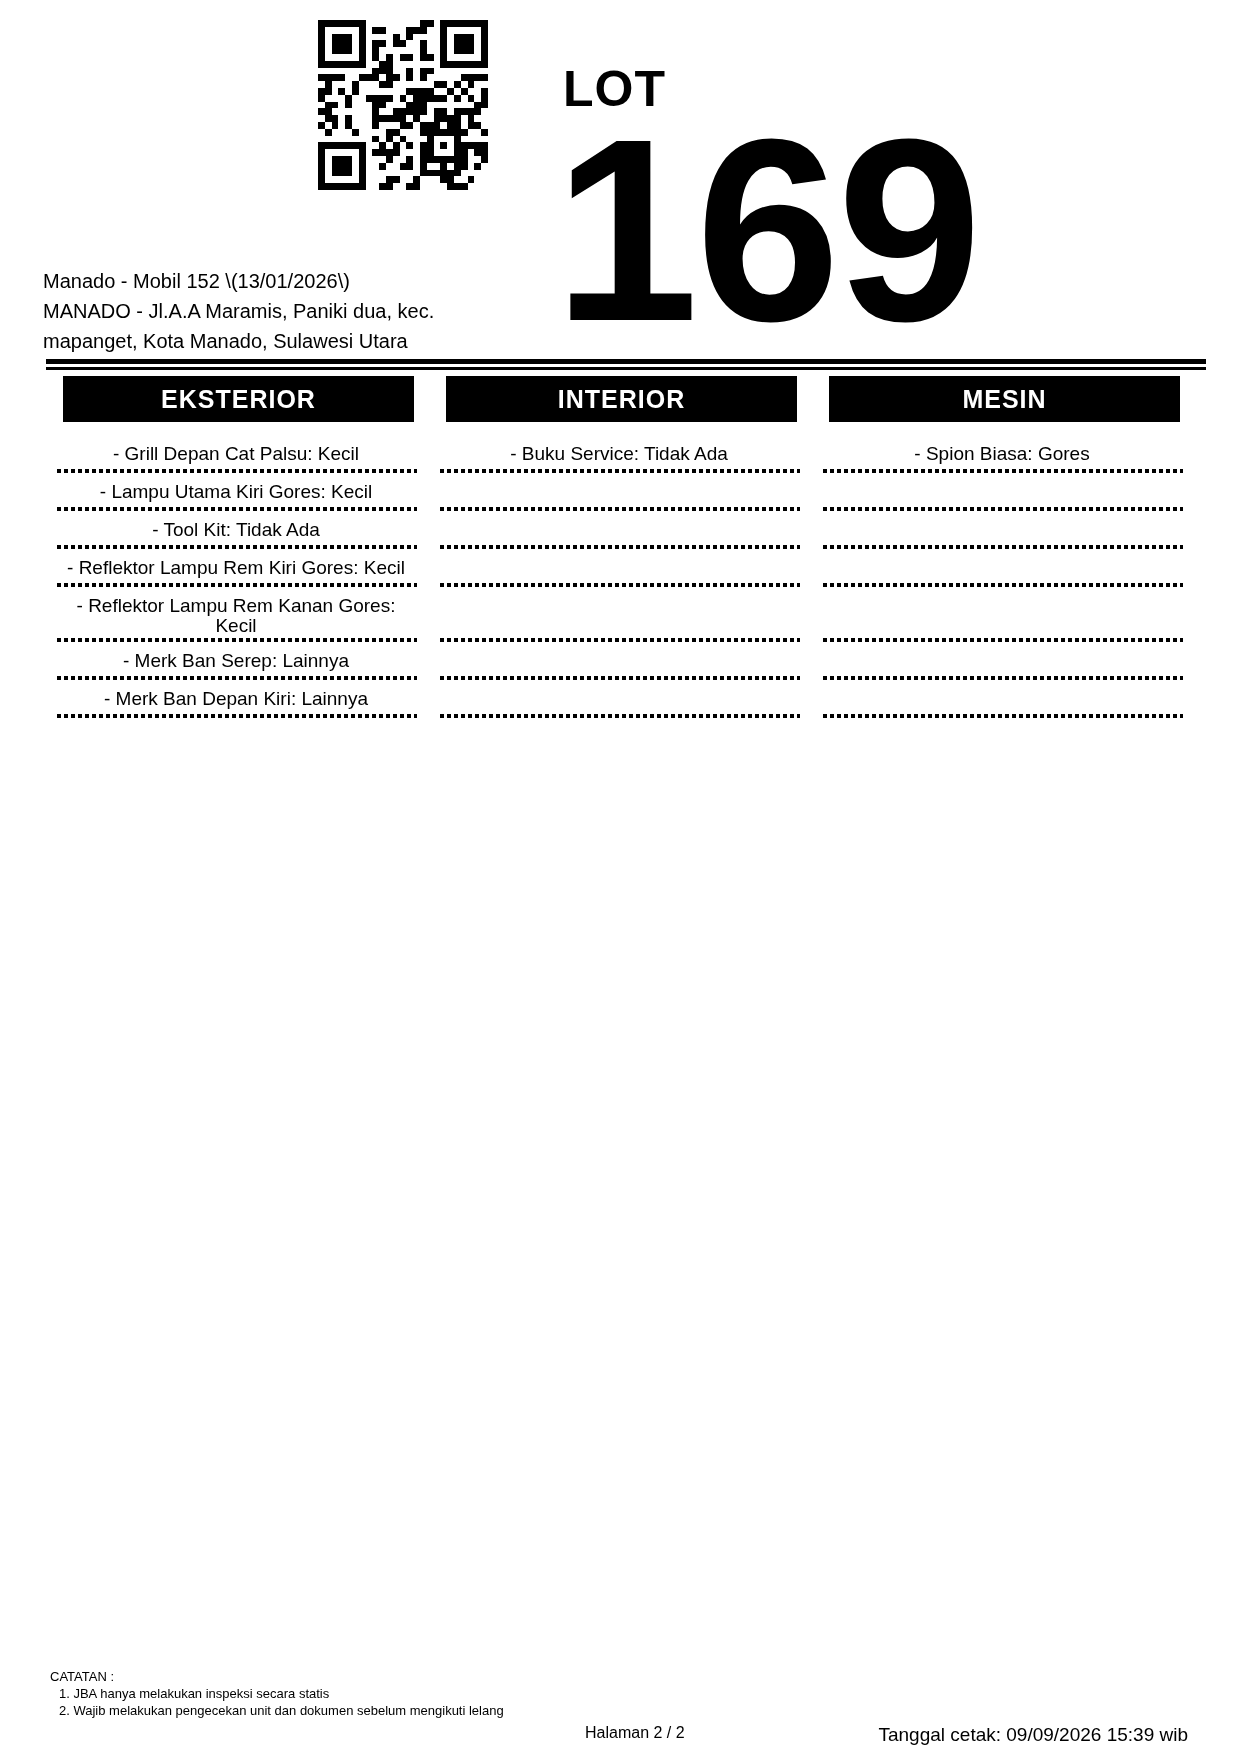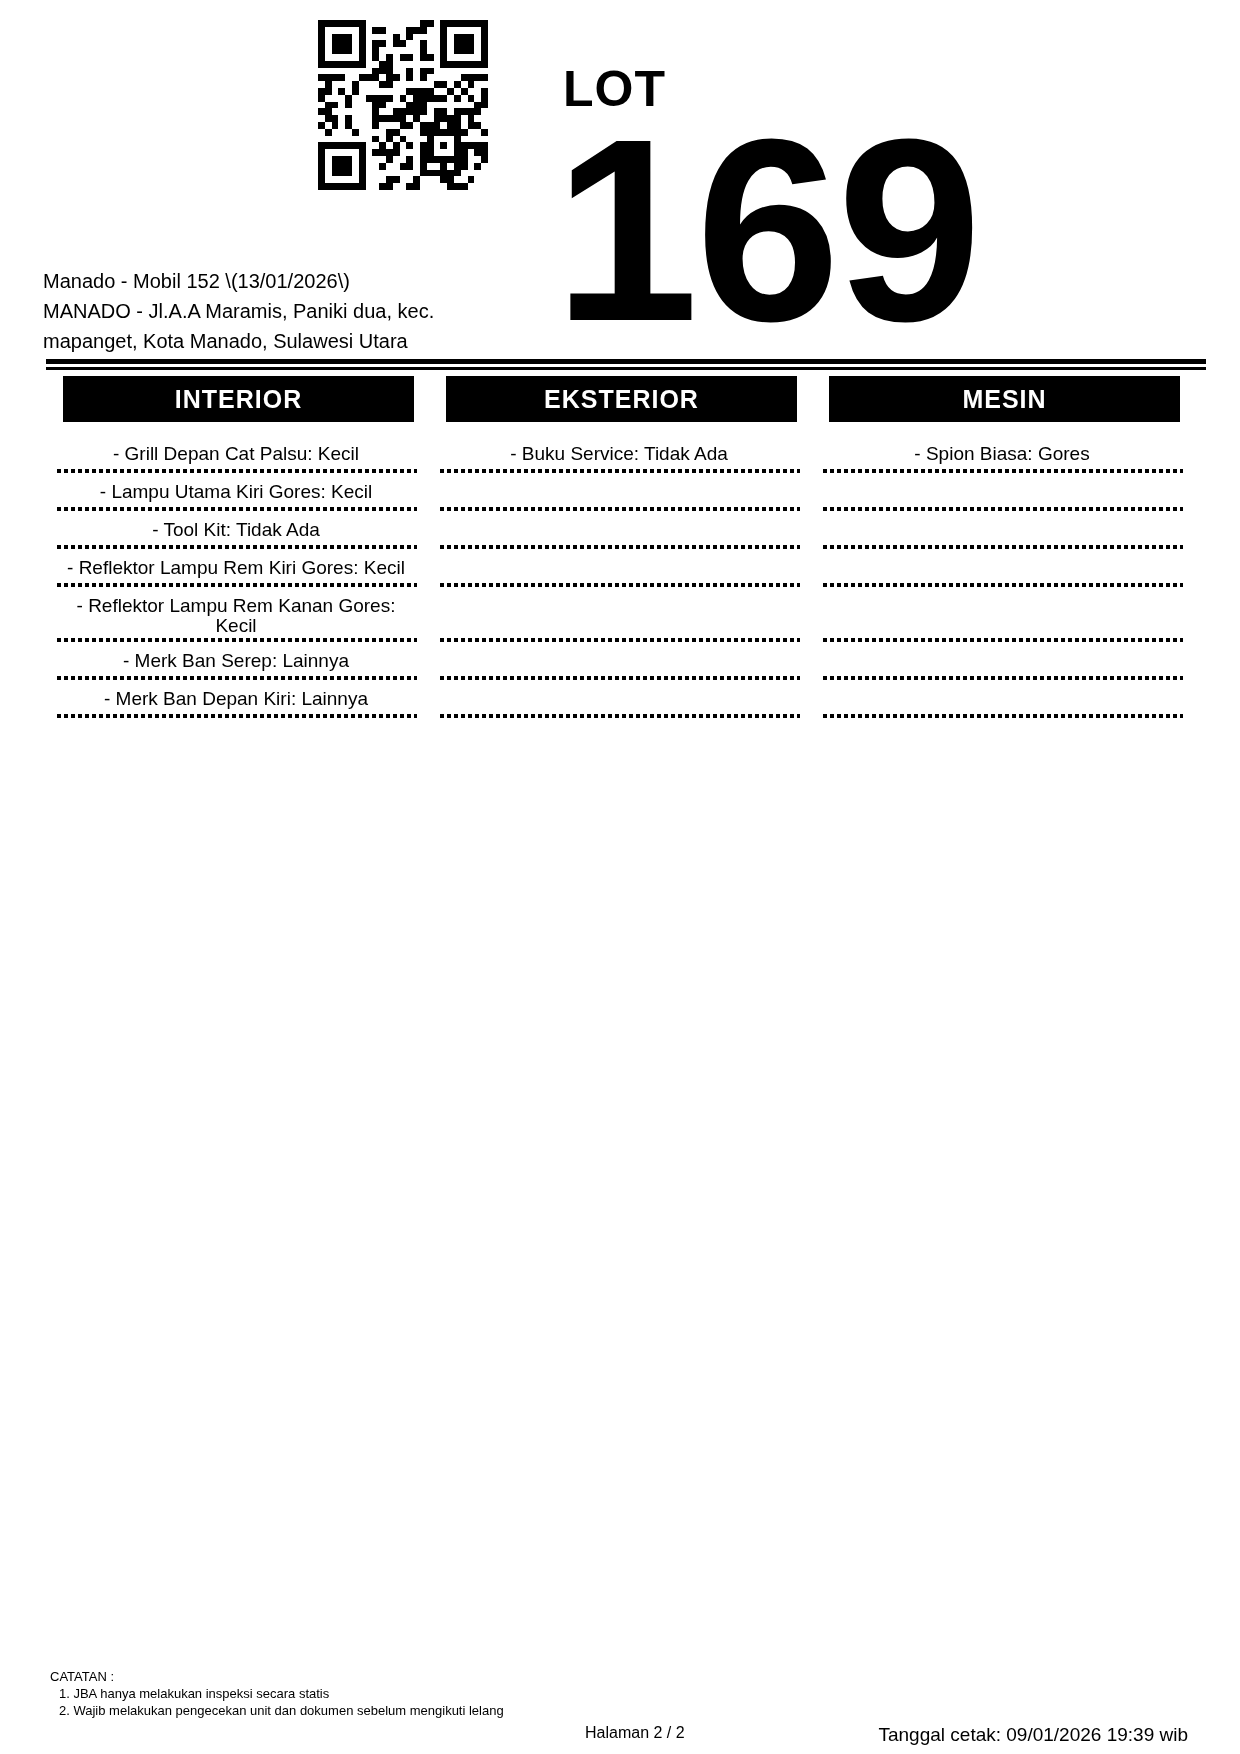--- a/index.html
+++ b/index.html
@@ -305,22 +305,22 @@
   <div class="address">
     <div>Manado - Mobil 152 \(13/01/2026\)</div>
     <div>MANADO - Jl.A.A Maramis, Paniki dua, kec.</div>
     <div>mapanget, Kota Manado, Sulawesi Utara</div>
   </div>
 
   <div class="rule-top"></div>
   <div class="rule-bottom"></div>
 
   <div class="columns">
+    <div class="col-header">EKSTERIOR</div>
     <div class="col-header">INTERIOR</div>
-    <div class="col-header">EKSTERIOR</div>
     <div class="col-header">MESIN</div>
 
     <div class="cell">- Grill Depan Cat Palsu: Kecil</div>
     <div class="cell">- Buku Service: Tidak Ada</div>
     <div class="cell">- Spion Biasa: Gores</div>
 
     <div class="cell">- Lampu Utama Kiri Gores: Kecil</div>
     <div class="cell"></div>
     <div class="cell"></div>
 
@@ -345,15 +345,15 @@
     <div class="cell"></div>
   </div>
 
   <div class="notes">
     <div>CATATAN :</div>
     <div class="note-line">1. JBA hanya melakukan inspeksi secara statis</div>
     <div class="note-line">2. Wajib melakukan pengecekan unit dan dokumen sebelum mengikuti lelang</div>
   </div>
 
   <div class="page-indicator">Halaman 2 / 2</div>
-  <div class="print-date">Tanggal cetak: 09/01/2026 19:39 wib</div>
+  <div class="print-date">Tanggal cetak: 09/09/2026 15:39 wib</div>
 
 </div>
 
 </body></html>

